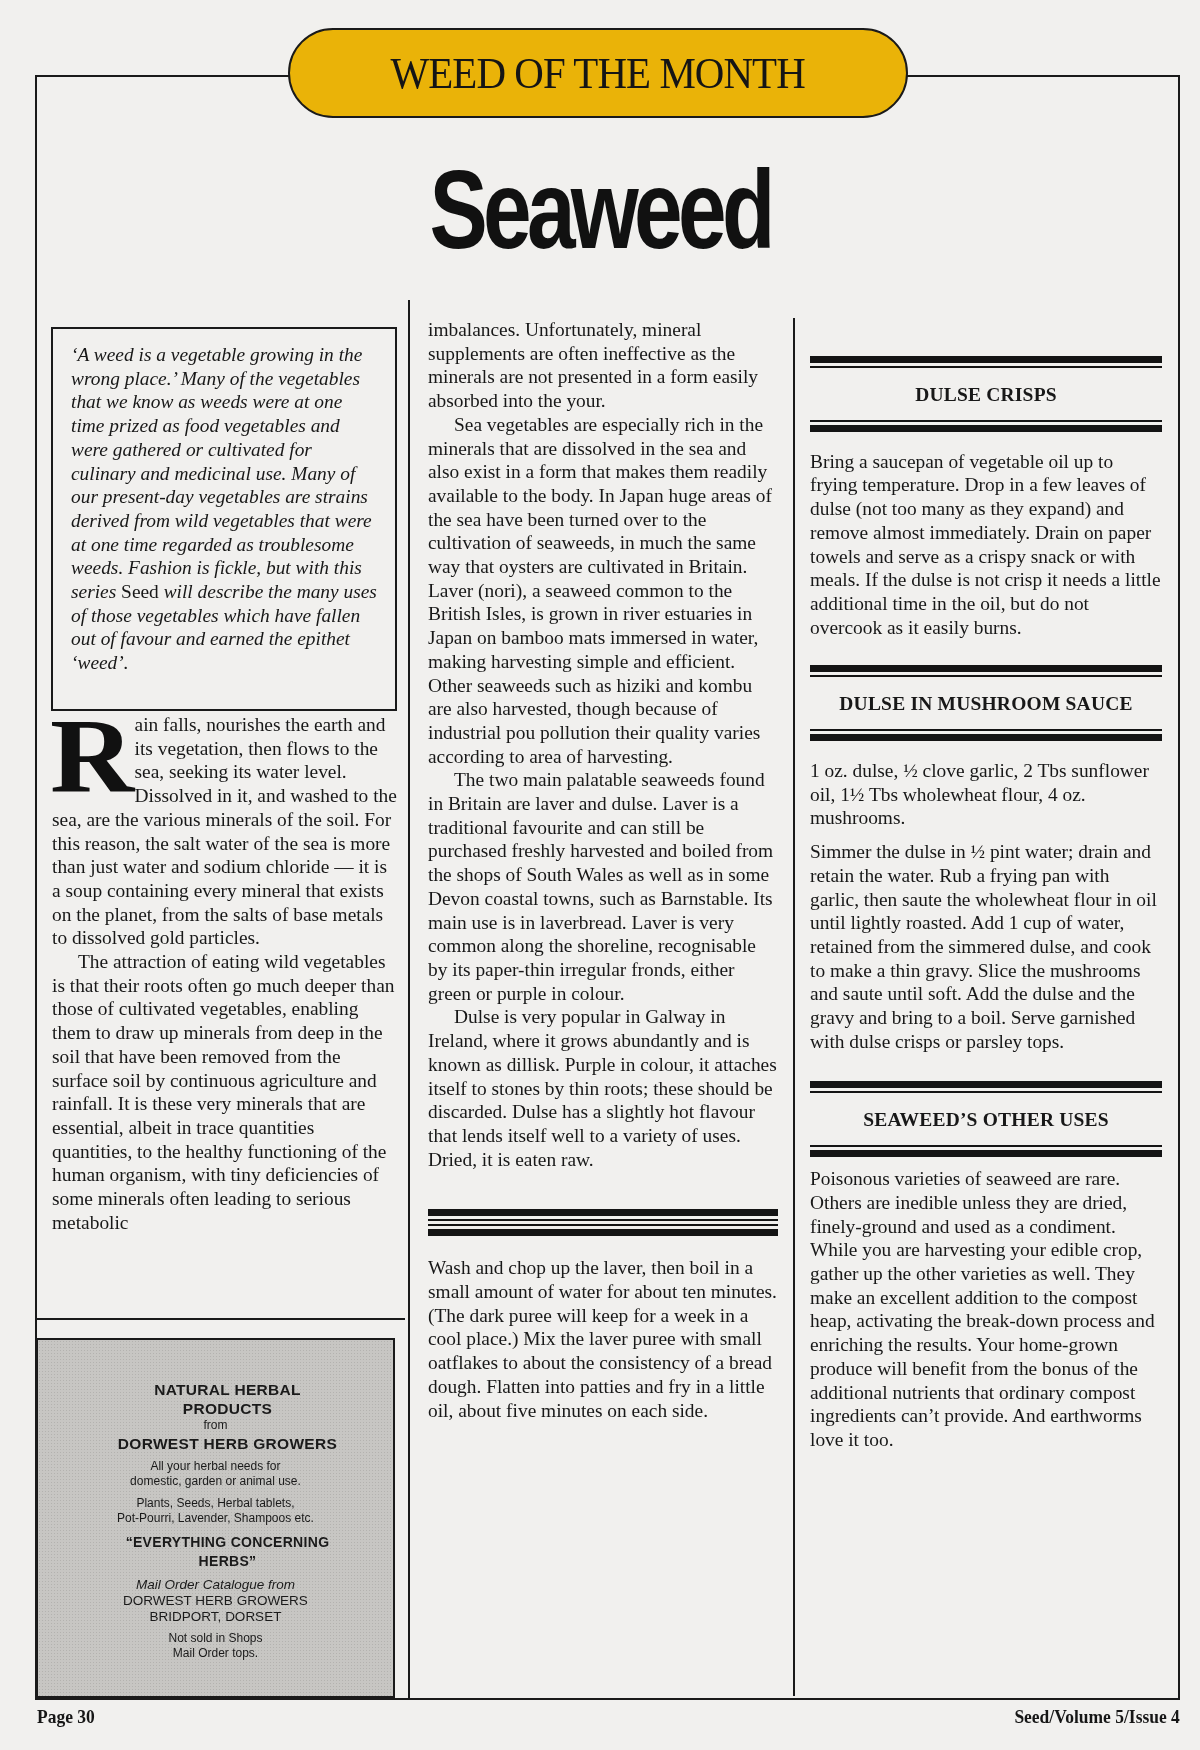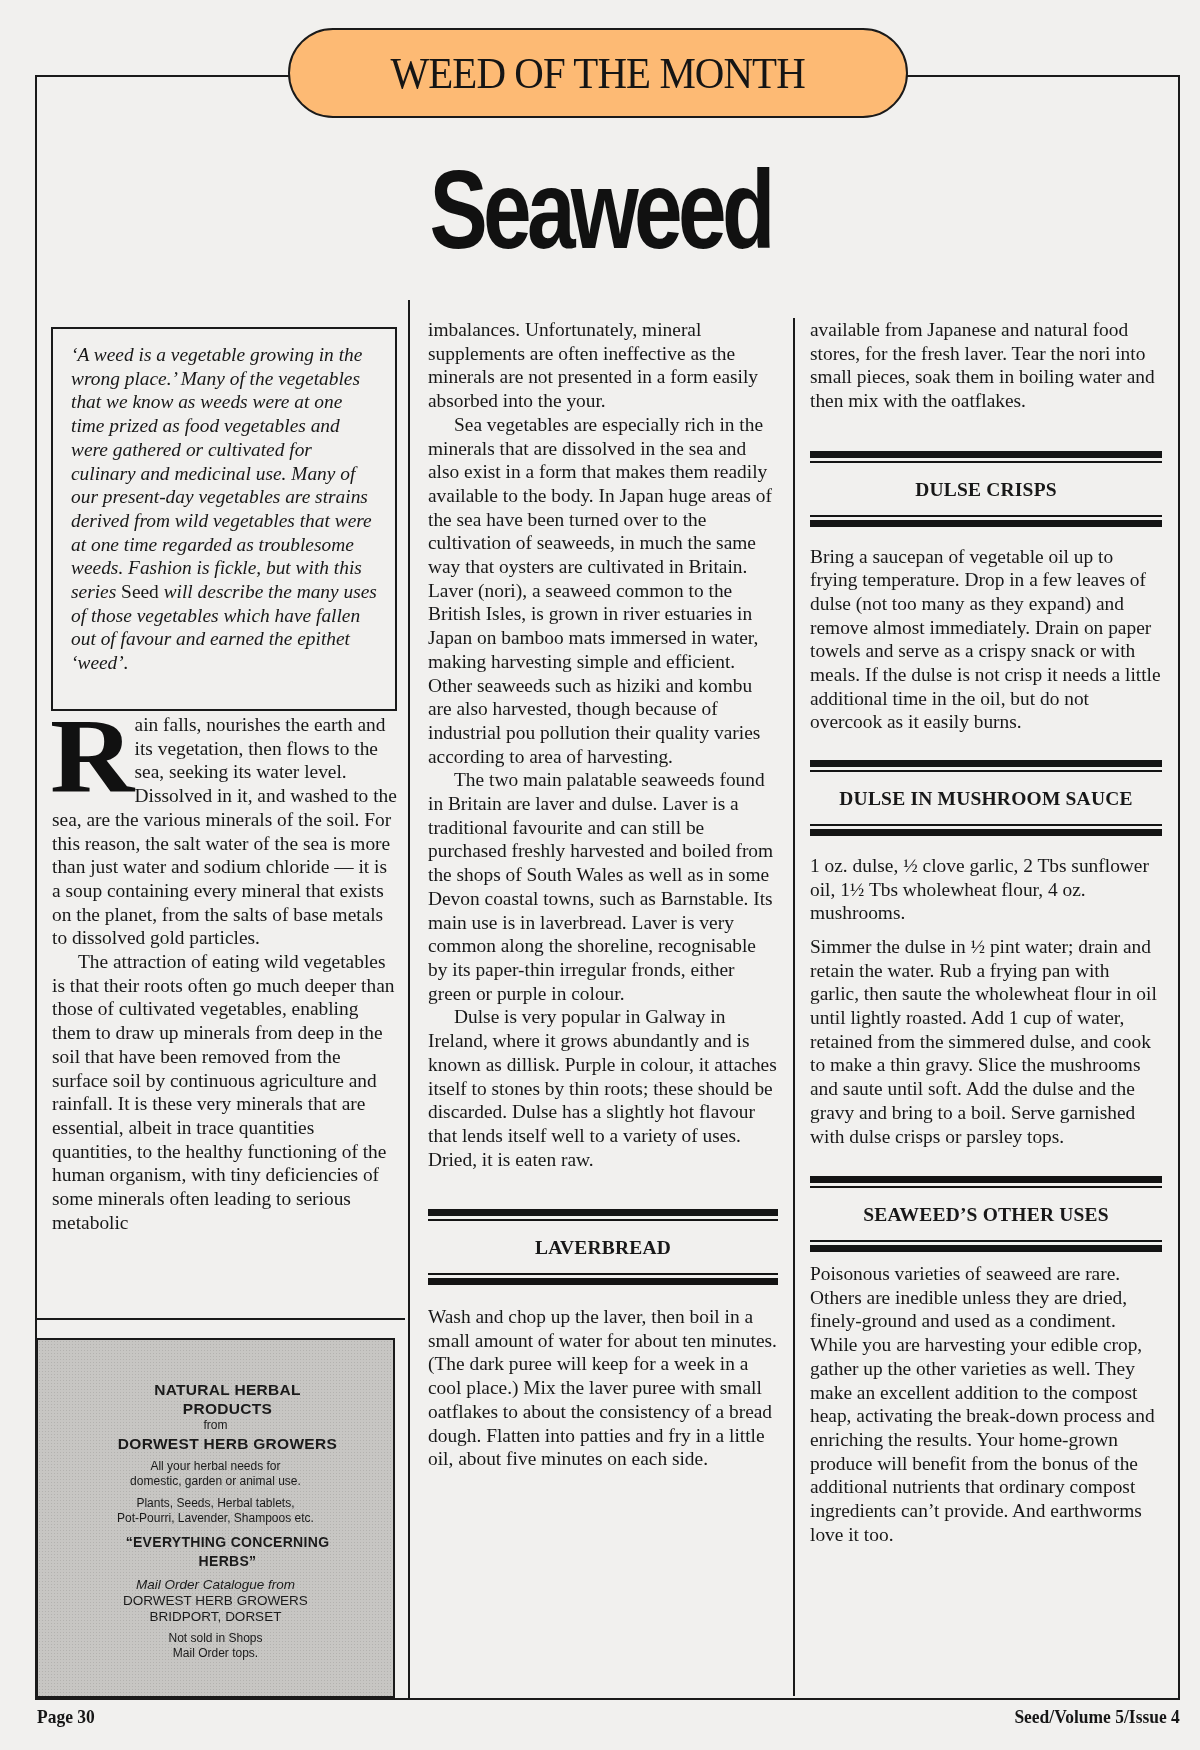--- a/index.html
+++ b/index.html
@@ -7,21 +7,21 @@
     width:1200px; height:1750px; position:relative; overflow:hidden;
     background:#f1f0ee; color:#161616;
     font-family:"DejaVu Serif", "Liberation Serif", serif;
   }
   .frame-outer {
     position:absolute; left:35px; top:75px; width:1145px; height:1625px;
     border:2px solid #1a1a1a; border-top:2px solid #1a1a1a; box-sizing:border-box;
   }
   .banner {
     position:absolute; left:288px; top:28px; width:620px; height:90px;
-    background:#fdba74; border:2px solid #1a1a1a; border-radius:45px;
+    background:#eab308; border:2px solid #1a1a1a; border-radius:45px;
     box-sizing:border-box; display:flex; align-items:center; justify-content:center;
   }
   .banner span {
     font-family:"Liberation Serif", serif; font-size:44px; letter-spacing:-1px; color:#151515;
     transform:scaleX(0.93);
   }
   .title {
     position:absolute; left:0; right:0; top:150px; text-align:center;
     font-family:"Liberation Sans", sans-serif; font-weight:bold; font-size:112px;
     letter-spacing:-6px; transform:scaleX(0.78); color:#111; line-height:120px;
@@ -106,29 +106,27 @@
 <div class="vrule"></div>
 
 <div class="mid-col col-text">
   <p class="noindent">imbalances. Unfortunately, mineral supplements are often ineffective as the minerals are not presented in a form easily absorbed into the your.</p>
   <p>Sea vegetables are especially rich in the minerals that are dissolved in the sea and also exist in a form that makes them readily available to the body. In Japan huge areas of the sea have been turned over to the cultivation of seaweeds, in much the same way that oysters are cultivated in Britain. Laver (nori), a seaweed common to the British Isles, is grown in river estuaries in Japan on bamboo mats immersed in water, making harvesting simple and efficient. Other seaweeds such as hiziki and kombu are also harvested, though because of industrial pou pollution their quality varies according to area of harvesting.</p>
   <p>The two main palatable seaweeds found in Britain are laver and dulse. Laver is a traditional favourite and can still be purchased freshly harvested and boiled from the shops of South Wales as well as in some Devon coastal towns, such as Barnstable. Its main use is in laverbread. Laver is very common along the shoreline, recognisable by its paper-thin irregular fronds, either green or purple in colour.</p>
   <p>Dulse is very popular in Galway in Ireland, where it grows abundantly and is known as dillisk. Purple in colour, it attaches itself to stones by thin roots; these should be discarded. Dulse has a slightly hot flavour that lends itself well to a variety of uses. Dried, it is eaten raw.</p>
   <div style="height:38px"></div>
   <div class="rule-thick"></div>
   <div class="rule-thin"></div>
-  <h3 class="subhead">LAVERBREAD</h3>
   <div class="rule-thin"></div>
   <div class="rule-thick"></div>
   <div style="height:20px"></div>
   <p class="noindent">Wash and chop up the laver, then boil in a small amount of water for about ten minutes. (The dark puree will keep for a week in a cool place.) Mix the laver puree with small oatflakes to about the consistency of a bread dough. Flatten into patties and fry in a little oil, about five minutes on each side.</p>
 </div>
 
 <div class="right-col col-text">
-  <p class="noindent">available from Japanese and natural food stores, for the fresh laver. Tear the nori into small pieces, soak them in boiling water and then mix with the oatflakes.</p>
   <div style="height:38px"></div>
   <div class="rule-thick"></div>
   <div class="rule-thin"></div>
   <h3 class="subhead">DULSE CRISPS</h3>
   <div class="rule-thin"></div>
   <div class="rule-thick"></div>
   <div style="height:18px"></div>
   <p class="noindent">Bring a saucepan of vegetable oil up to frying temperature. Drop in a few leaves of dulse (not too many as they expand) and remove almost immediately. Drain on paper towels and serve as a crispy snack or with meals. If the dulse is not crisp it needs a little additional time in the oil, but do not overcook as it easily burns.</p>
   <div style="height:26px"></div>
   <div class="rule-thick"></div>

